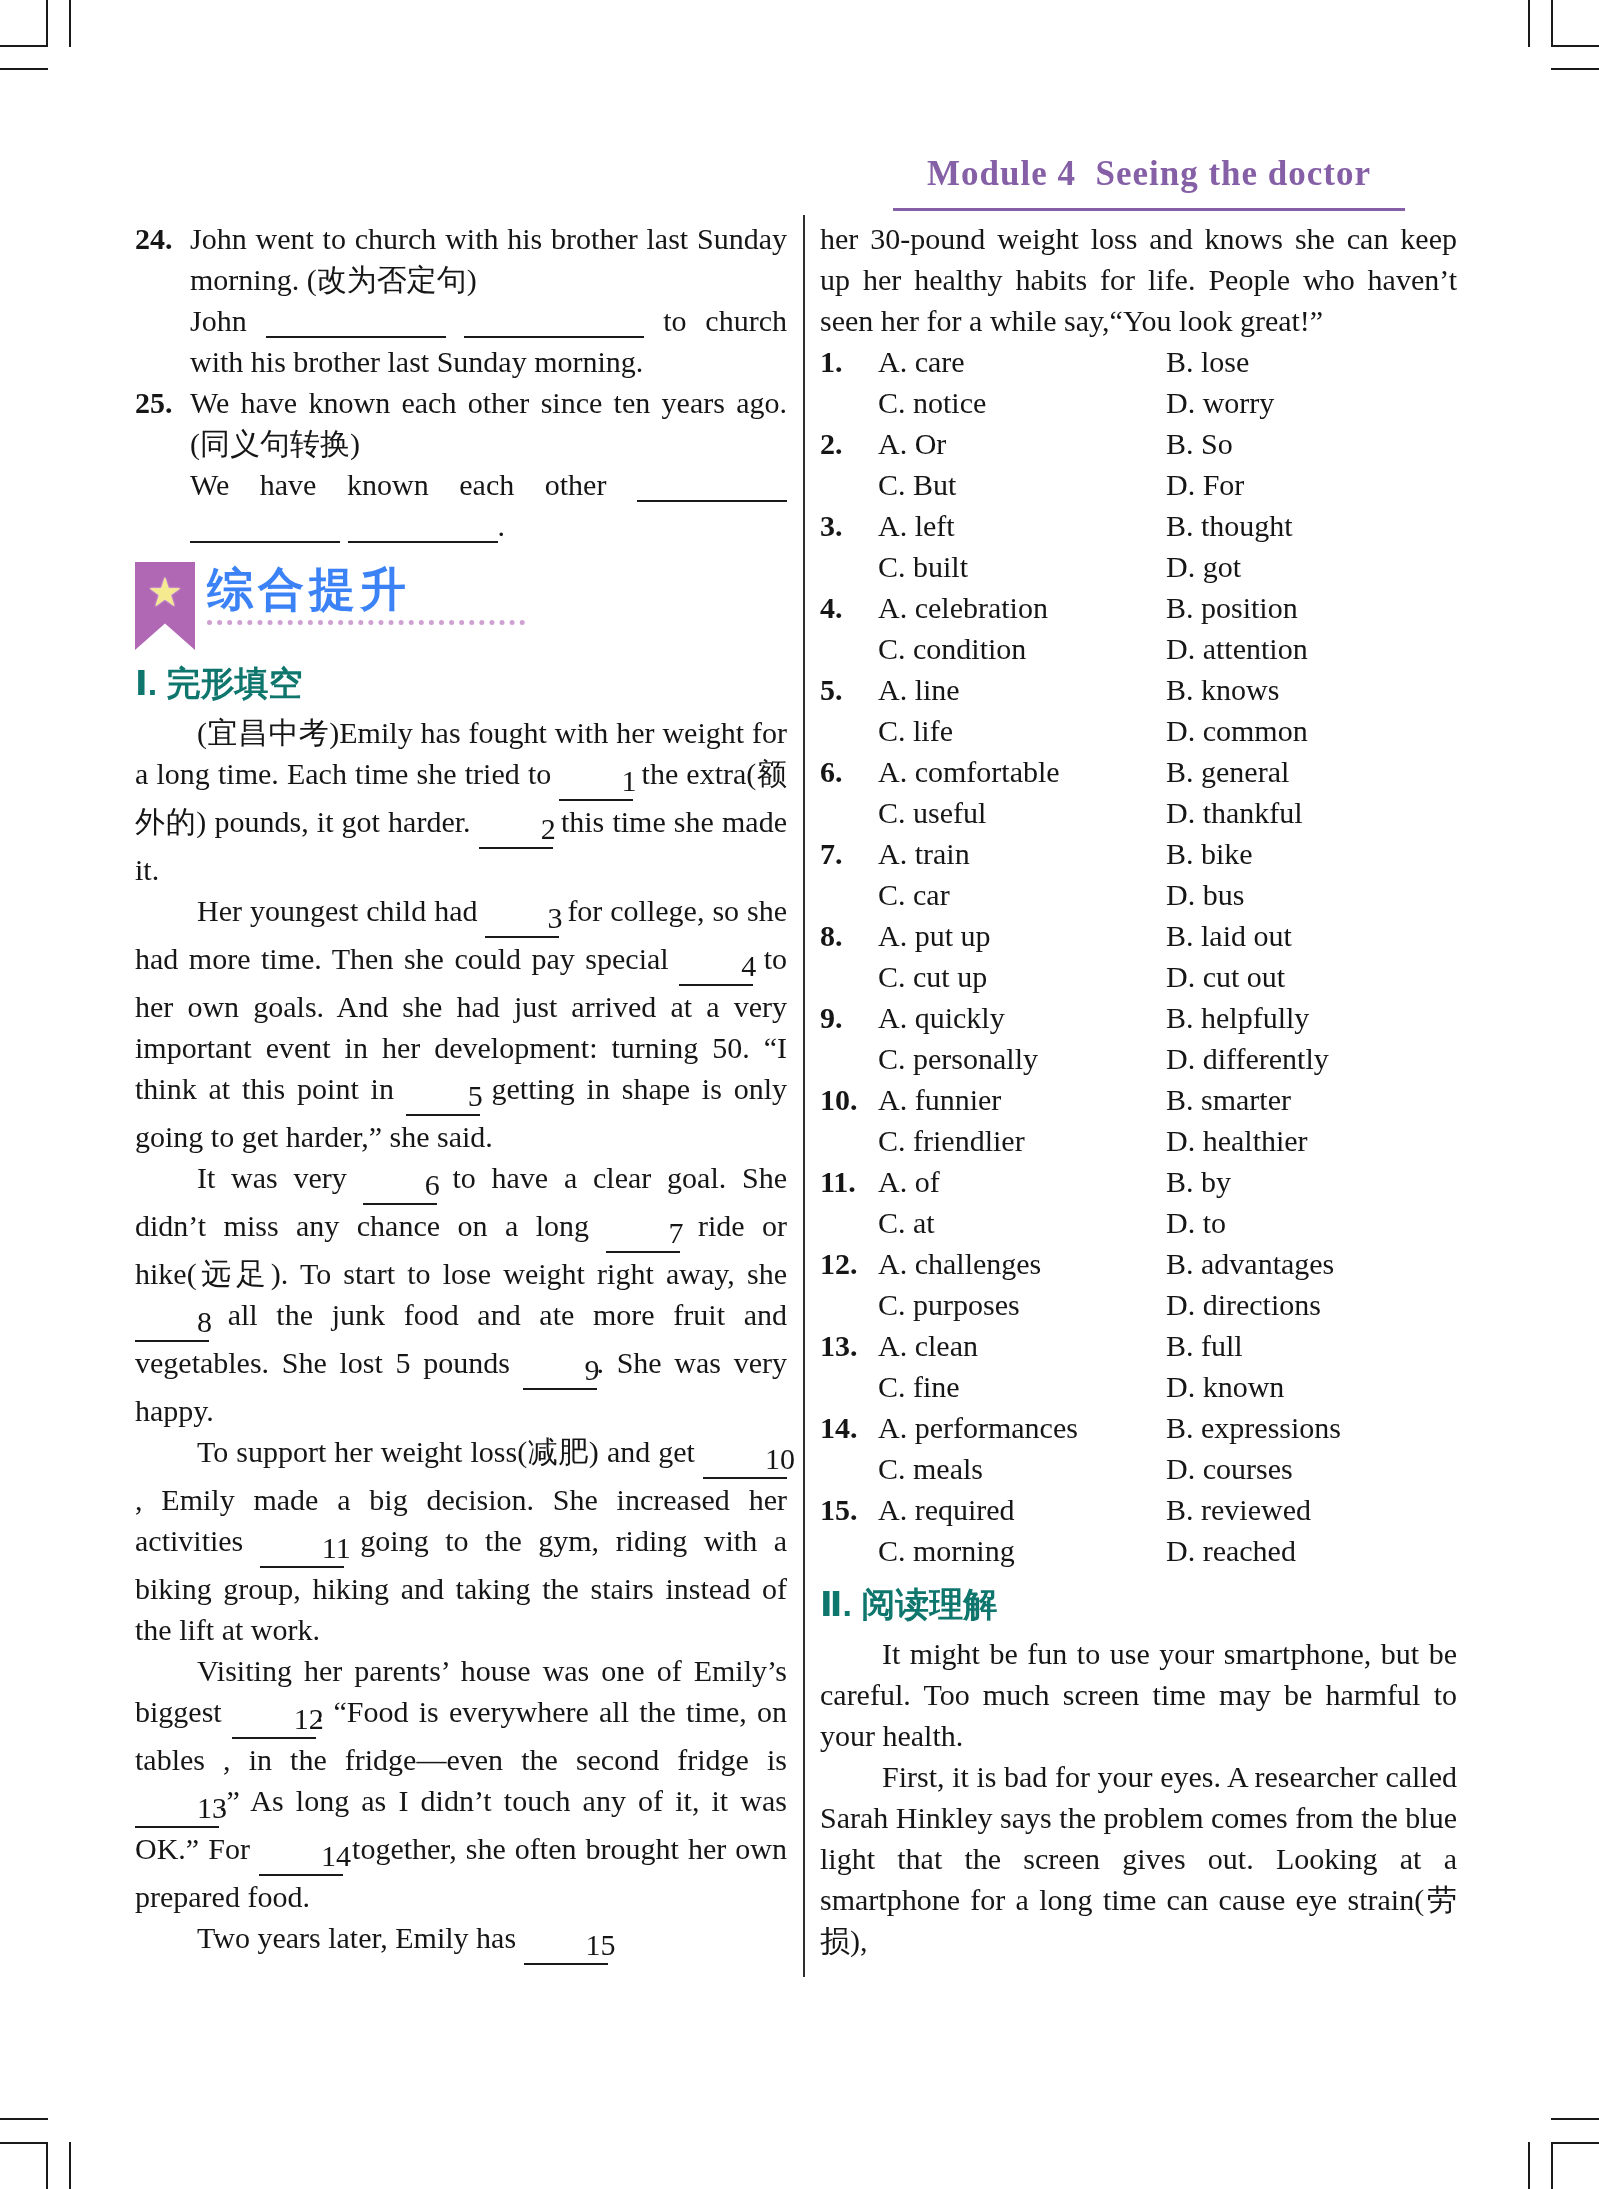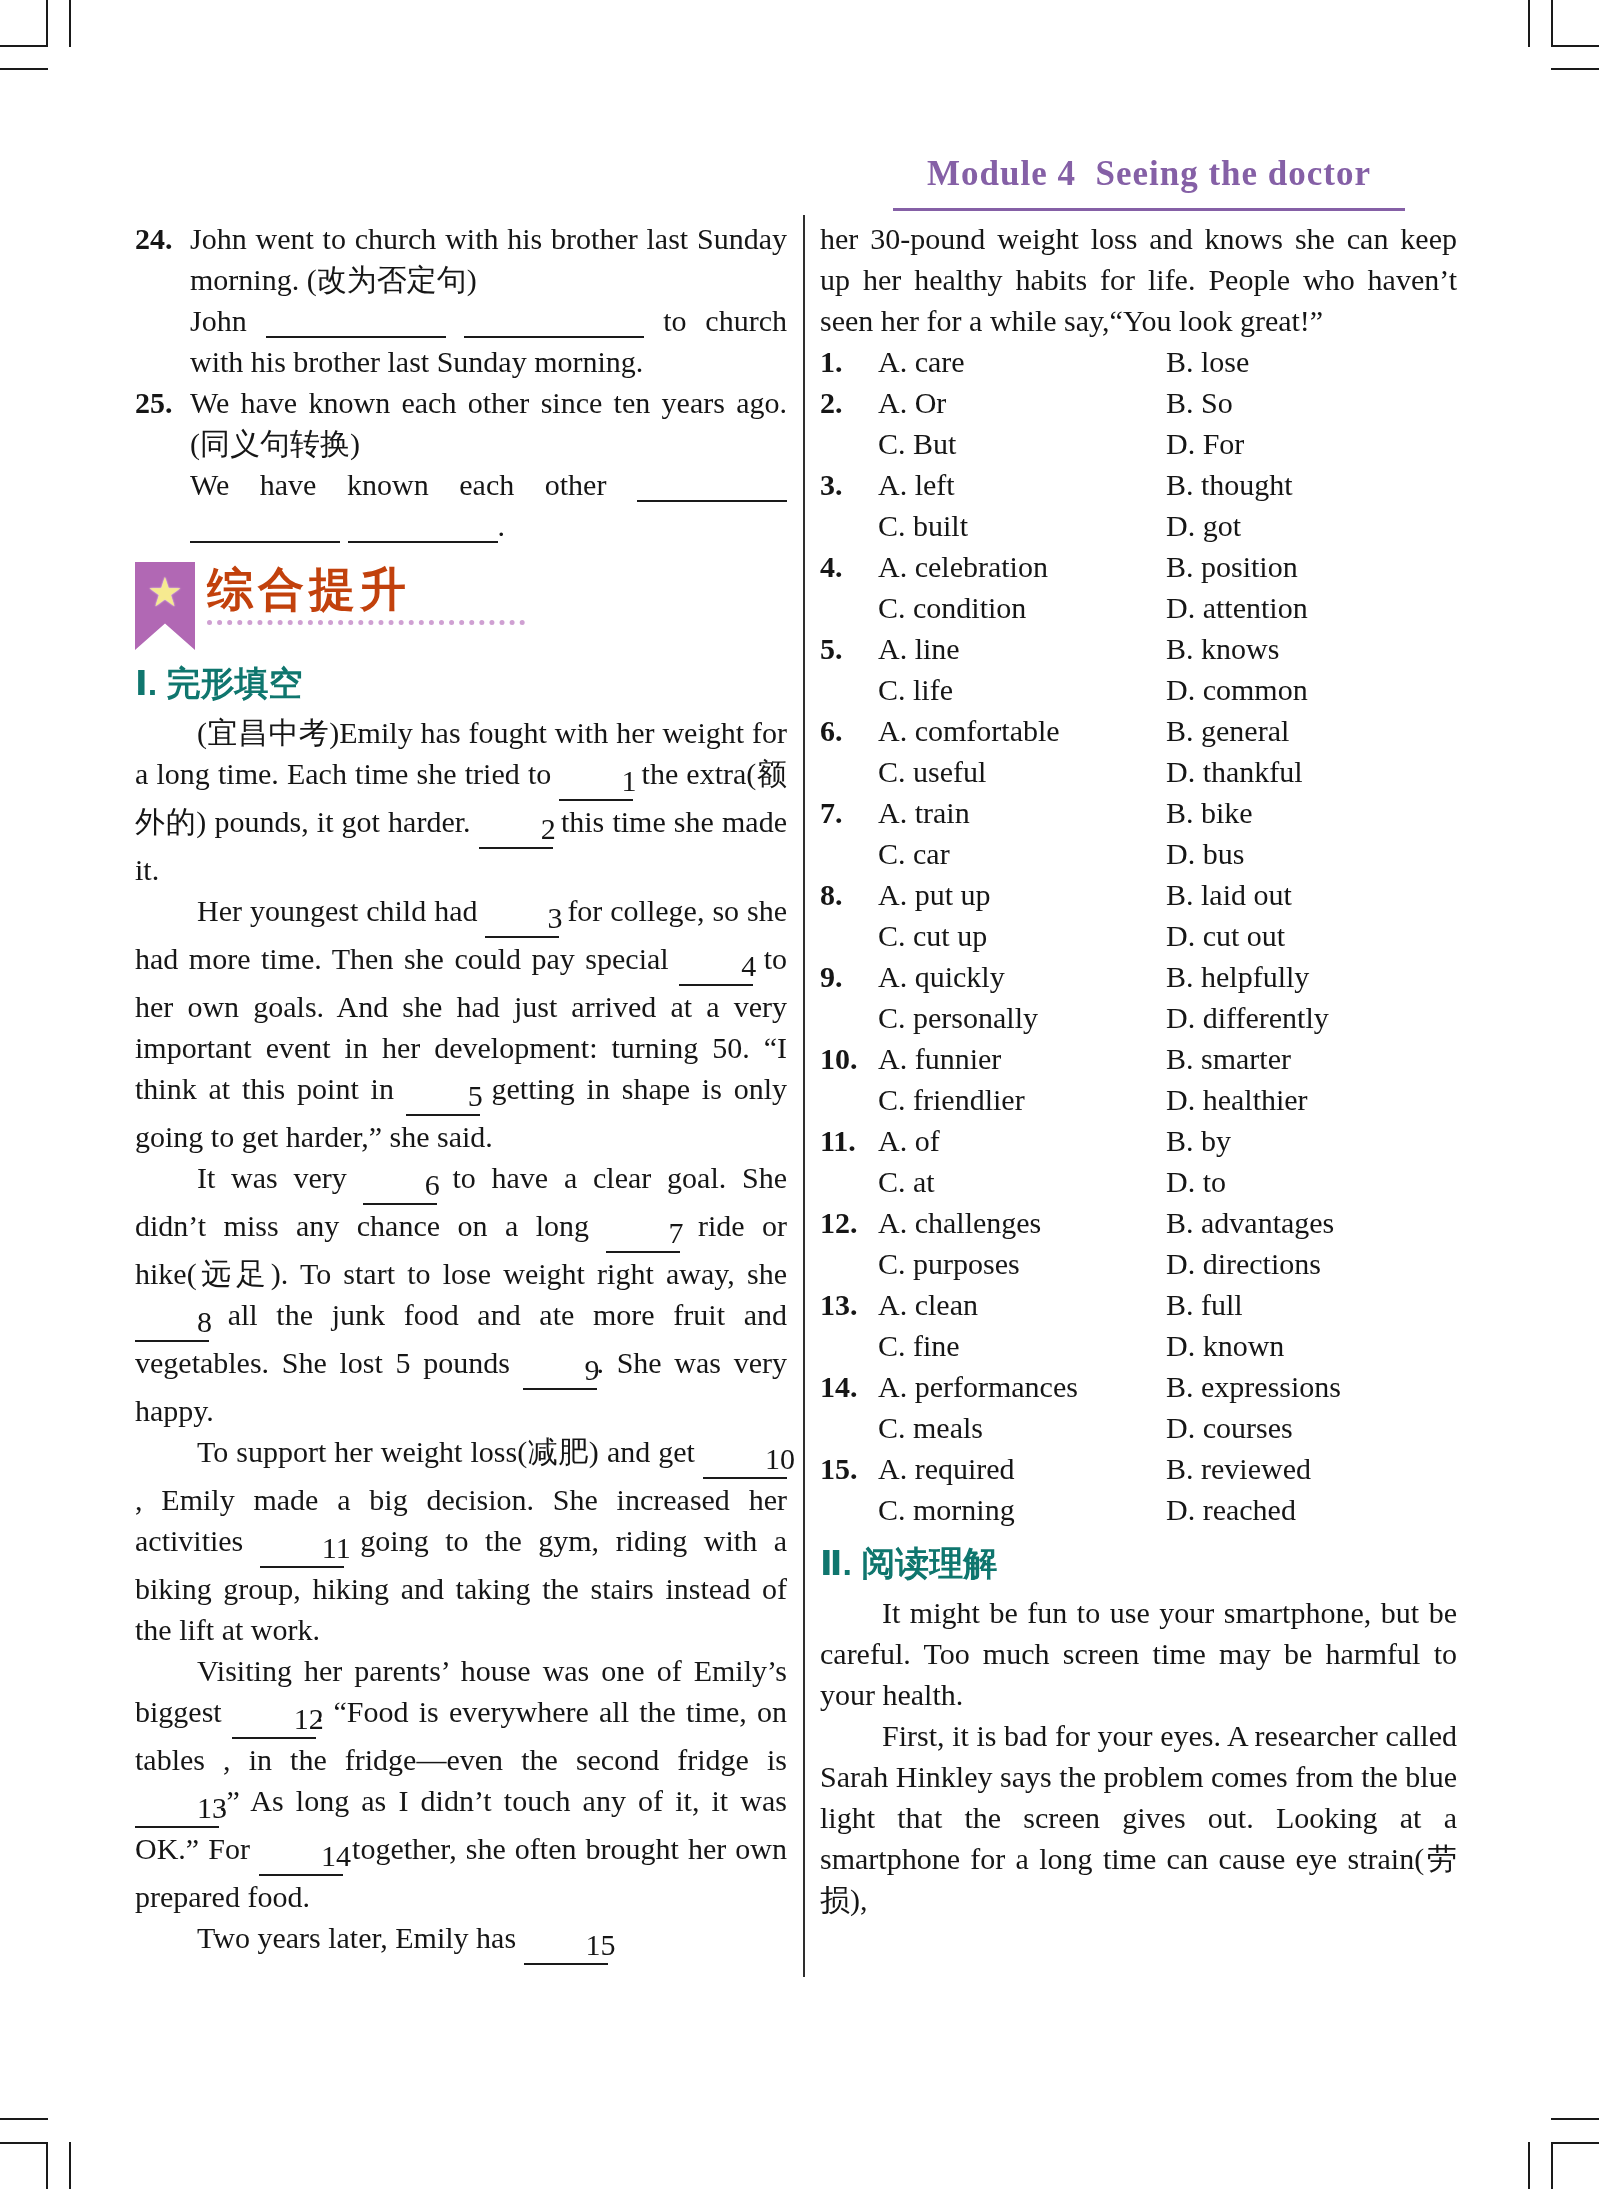--- a/index.html
+++ b/index.html
@@ -21,21 +21,21 @@
   .blank{display:inline-block;border-bottom:2px solid #1a1a1a;text-align:center;
          height:34px;line-height:32px;vertical-align:-7px;}
 
   .badge{display:flex;align-items:flex-start;margin:16px 0 2px;}
   .ribbon{flex:0 0 60px;width:60px;height:88px;background:#b168b4;text-align:center;
           clip-path:polygon(0 0,100% 0,100% 100%,50% 70%,0 100%);}
   .star{color:#f6ea90;font-size:40px;line-height:60px;font-family:"DejaVu Sans",sans-serif;
         text-shadow:0 0 2px #ffffff;}
   .badge-txt{margin-left:12px;}
   .badge-label{font-family:"Liberation Sans","DejaVu Sans",sans-serif;font-weight:bold;
-        font-size:46px;line-height:54px;color:#c2410c;letter-spacing:5px;}
+        font-size:46px;line-height:54px;color:#3b82f6;letter-spacing:5px;}
   .badge-dots{height:0;border-bottom:5px dotted #cfa0d2;margin-top:4px;width:318px;}
 
   .section-heading{font-family:"Liberation Sans","DejaVu Sans",sans-serif;font-weight:bold;
         font-size:34px;line-height:50px;margin:8px 0 4px;color:#0f766e;text-align:left;}
 
   .para{text-indent:62px;}
   .para.noindent{text-indent:0;}
 
   .opt-line{display:flex;text-align:left;}
   .opt-num{flex:0 0 58px;font-weight:bold;}
@@ -79,20 +79,25 @@
       <div class="para">Two years later, Emily has <span class="blank" style="width: 84px;">15</span></div>
     </div>
   <div class="col right" id="right-col">
       <div class="para noindent">her 30-pound weight loss and knows she can keep up her healthy habits for life. People who haven’t seen her for a while say,“You look great!”</div>
       <div class="options">
         <div class="opt-q">
           <div class="opt-line">
             <span class="opt-num">1.</span>
             <span class="oa">A. care</span>
             <span class="ob">B. lose</span>
+          </div>
+          <div class="opt-line">
+            <span class="opt-num"></span>
+            <span class="oa">C. notice</span>
+            <span class="ob">D. worry</span>
           </div>
         </div>
         <div class="opt-q">
           <div class="opt-line">
             <span class="opt-num">2.</span>
             <span class="oa">A. Or</span>
             <span class="ob">B. So</span>
           </div>
           <div class="opt-line">
             <span class="opt-num"></span>

